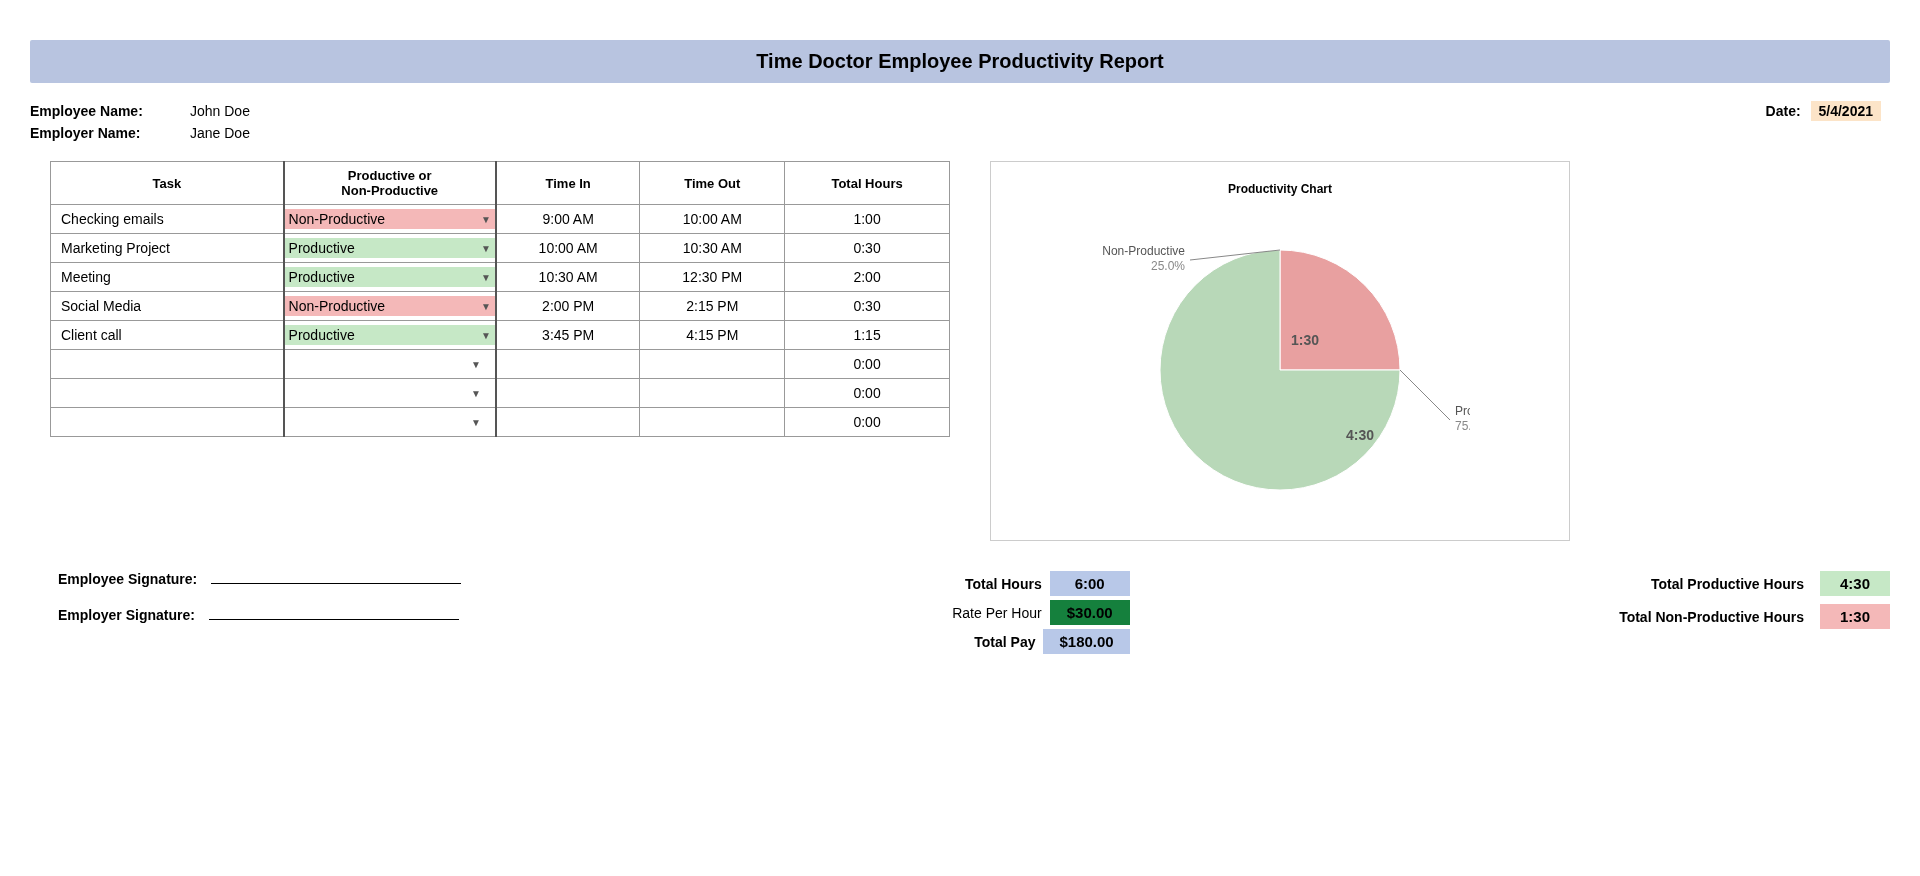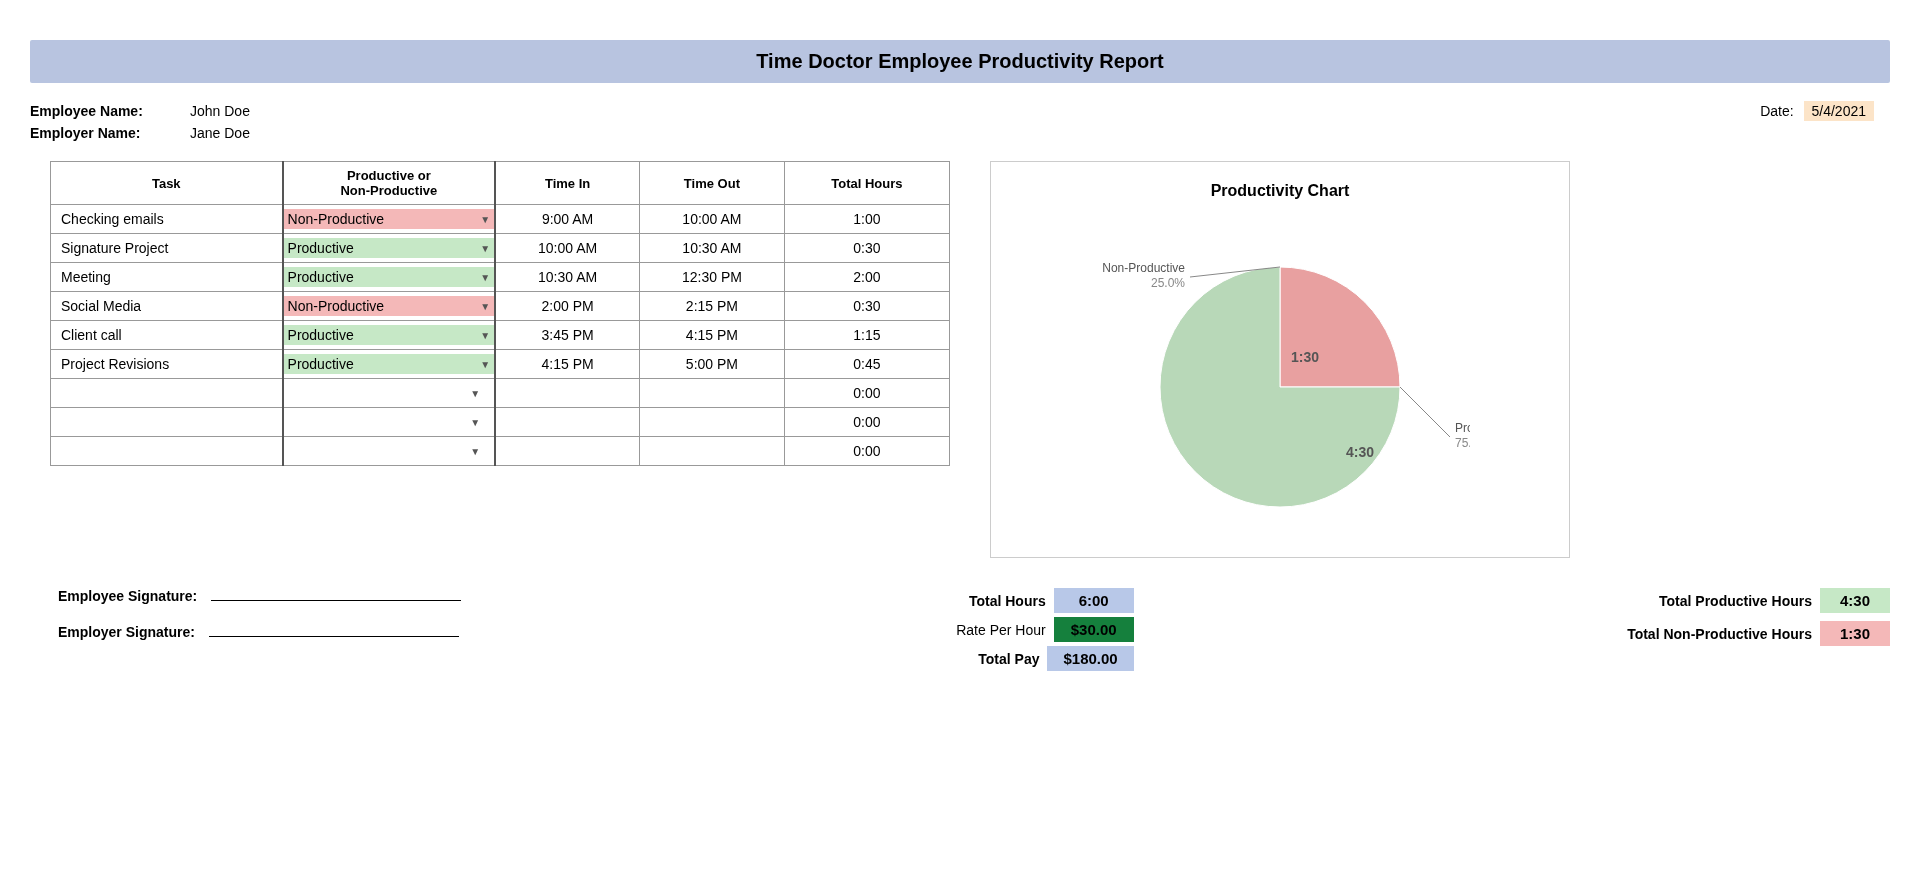--- a/index.html
+++ b/index.html
@@ -35,23 +35,23 @@
       margin-bottom: 6px;
     }
 
     .header-label {
       font-weight: bold;
       width: 160px;
     }
 
     .date-section {
       position: absolute;
-      right: 16px;
+      right: 9px;
       top: 0;
-      font-weight: normal;
+      font-weight: bold;
       font-size: 14px;
     }
 
     .date-value {
       background: #fce4c8;
       padding: 2px 8px;
       margin-left: 6px;
     }
 
     .main-content {
@@ -115,22 +115,22 @@
       flex: 1;
       border: 1px solid #ccc;
       padding: 20px;
       min-width: 500px;
       max-width: 580px;
     }
 
     .chart-title {
       text-align: center;
       font-weight: bold;
-      font-size: 16px;
-      margin-bottom: 37px;
+      font-size: 12px;
+      margin-bottom: 24px;
     }
 
     .pie-container {
       position: relative;
       display: flex;
       align-items: center;
       justify-content: center;
     }
 
     .bottom-section {
@@ -191,21 +191,21 @@
 
     .totals-right {
       display: flex;
       flex-direction: column;
       gap: 8px;
     }
 
     .total-right-row {
       display: flex;
       align-items: center;
-      gap: 8px;
+      gap: 16px;
     }
 
     .total-right-label {
       font-weight: bold;
       font-size: 14px;
       min-width: 220px;
       text-align: right;
     }
 
     .total-right-value {
@@ -258,21 +258,21 @@
               <div class="dropdown-cell non-productive">
                 <span>Non-Productive</span>
                 <span class="dropdown-arrow">▼</span>
               </div>
             </td>
             <td>9:00 AM</td>
             <td>10:00 AM</td>
             <td>1:00</td>
           </tr>
           <tr>
-            <td>Signature Project</td>
+            <td>Marketing Project</td>
             <td class="separator-col" style="padding: 0px;">
               <div class="dropdown-cell productive">
                 <span>Productive</span>
                 <span class="dropdown-arrow">▼</span>
               </div>
             </td>
             <td>10:00 AM</td>
             <td>10:30 AM</td>
             <td>0:30</td>
           </tr>
@@ -304,32 +304,20 @@
             <td>Client call</td>
             <td class="separator-col" style="padding: 0px;">
               <div class="dropdown-cell productive">
                 <span>Productive</span>
                 <span class="dropdown-arrow">▼</span>
               </div>
             </td>
             <td>3:45 PM</td>
             <td>4:15 PM</td>
             <td>1:15</td>
-          </tr>
-          <tr>
-            <td>Project Revisions</td>
-            <td class="separator-col" style="padding: 0px;">
-              <div class="dropdown-cell productive">
-                <span>Productive</span>
-                <span class="dropdown-arrow">▼</span>
-              </div>
-            </td>
-            <td>4:15 PM</td>
-            <td>5:00 PM</td>
-            <td>0:45</td>
           </tr>
           <tr>
             <td></td>
             <td class="separator-col">
               <div class="dropdown-cell">
                 <span></span>
                 <span class="dropdown-arrow">▼</span>
               </div>
             </td>
             <td></td>

